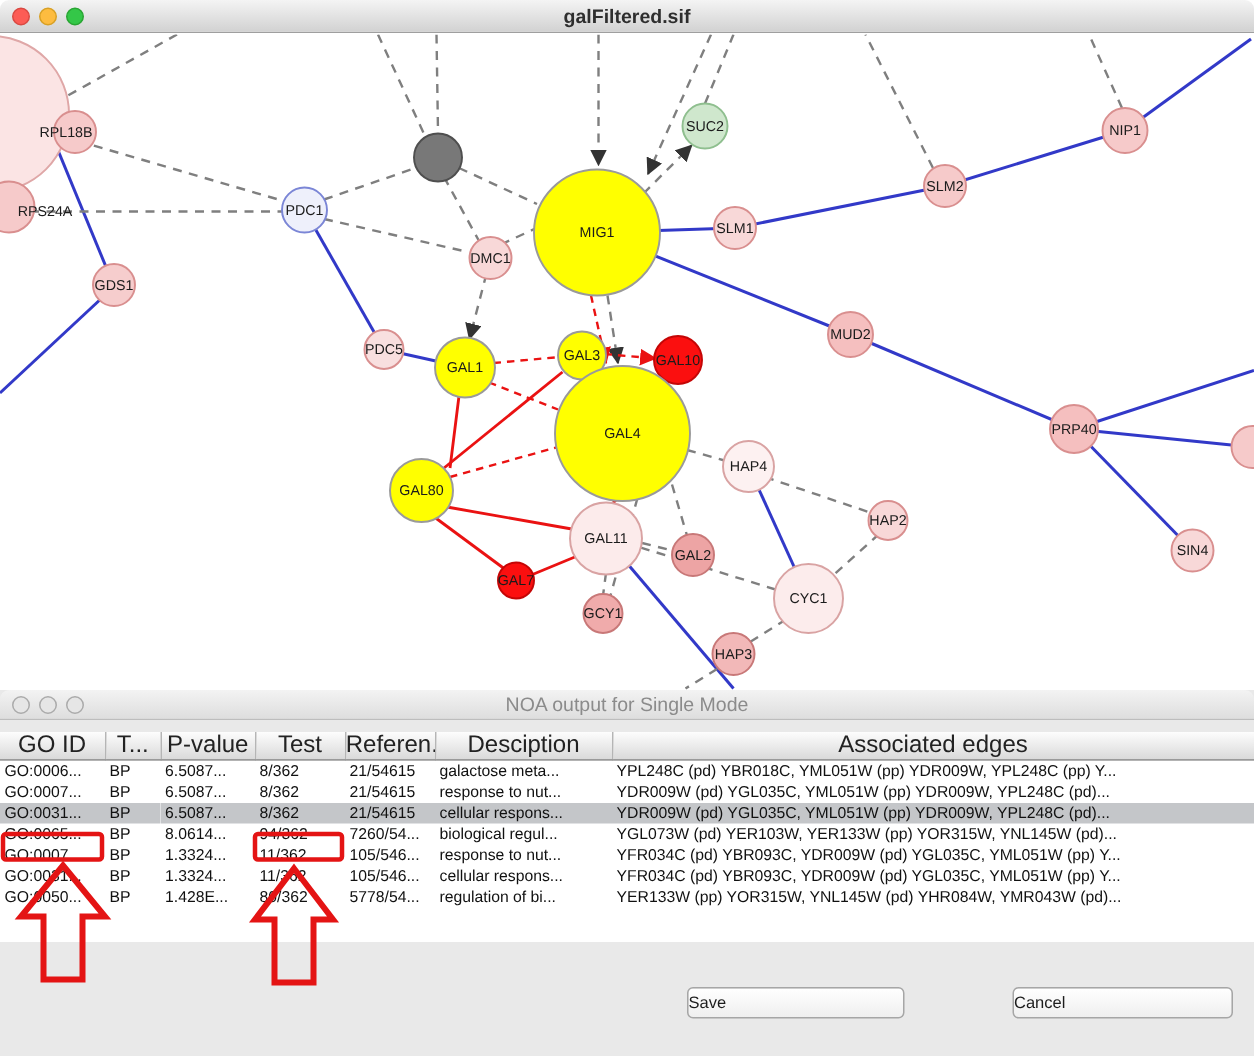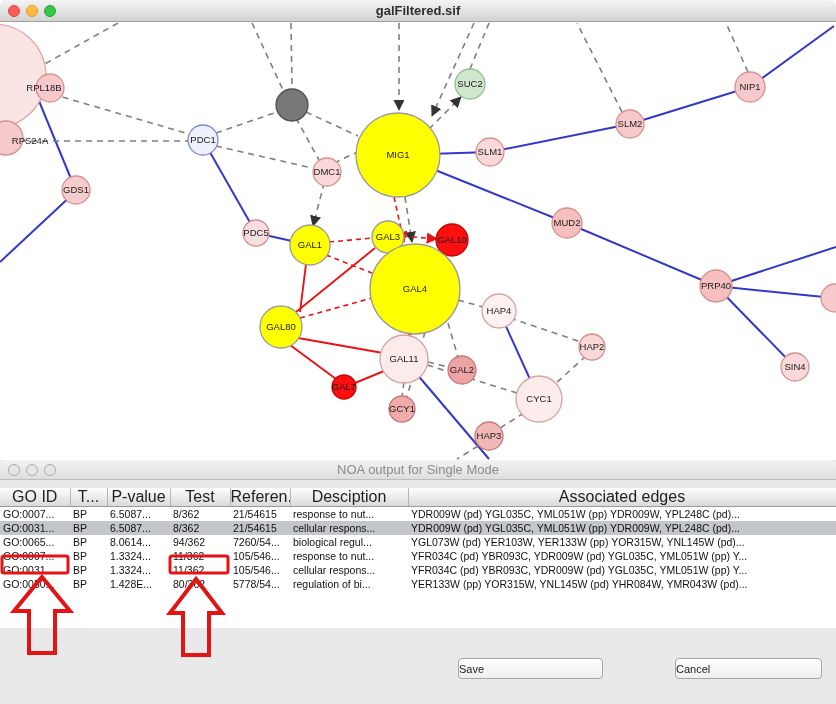--- a/index.html
+++ b/index.html
@@ -231,20 +231,29 @@
             <th>T...</th>
             <th>P-value</th>
             <th>Test</th>
             <th>Referen...</th>
             <th>Desciption</th>
             <th>Associated edges</th>
           </tr>
         </thead>
       <tbody id="noa-tbody">
           <tr>
+            <td>GO:0006...</td>
+            <td>BP</td>
+            <td>6.5087...</td>
+            <td>8/362</td>
+            <td>21/54615</td>
+            <td>galactose meta...</td>
+            <td>YPL248C (pd) YBR018C, YML051W (pp) YDR009W, YPL248C (pp) Y...</td>
+          </tr>
+          <tr>
             <td>GO:0007...</td>
             <td>BP</td>
             <td>6.5087...</td>
             <td>8/362</td>
             <td>21/54615</td>
             <td>response to nut...</td>
             <td>YDR009W (pd) YGL035C, YML051W (pp) YDR009W, YPL248C (pd)...</td>
           </tr>
           <tr class="selected">
             <td>GO:0031...</td>

